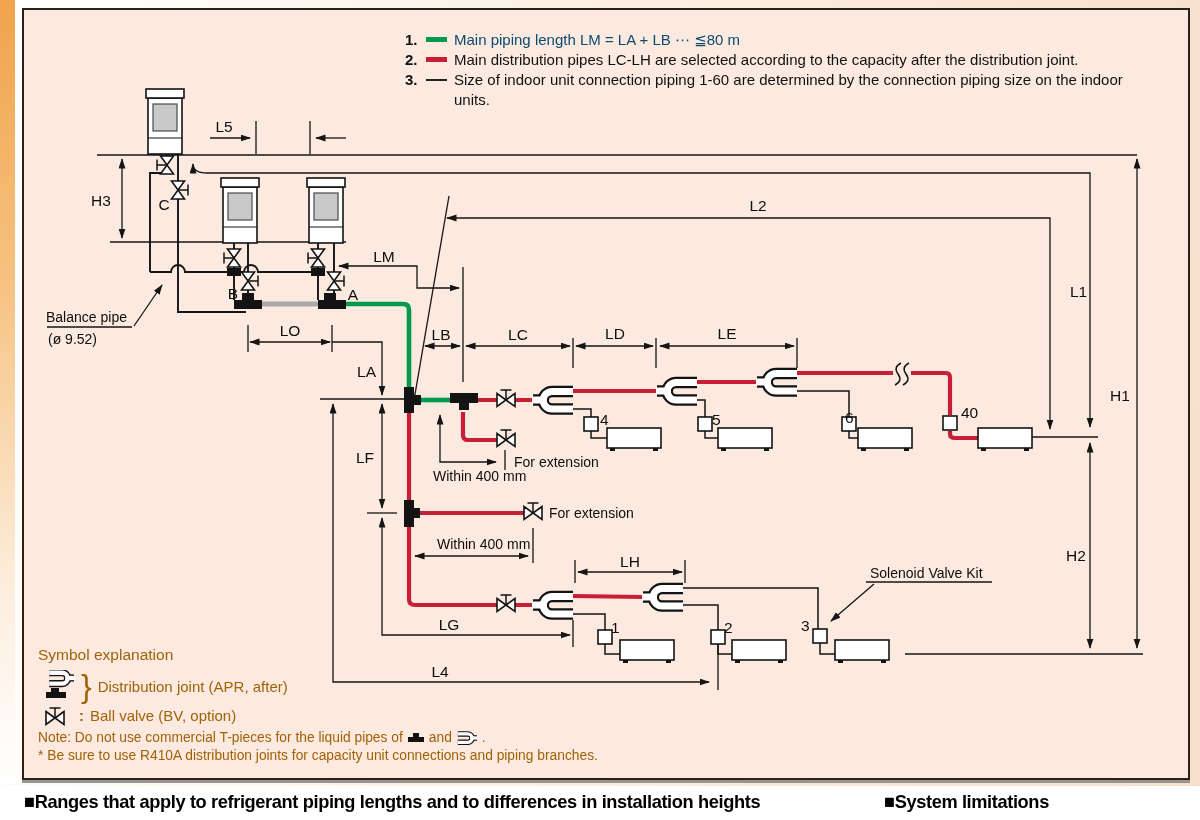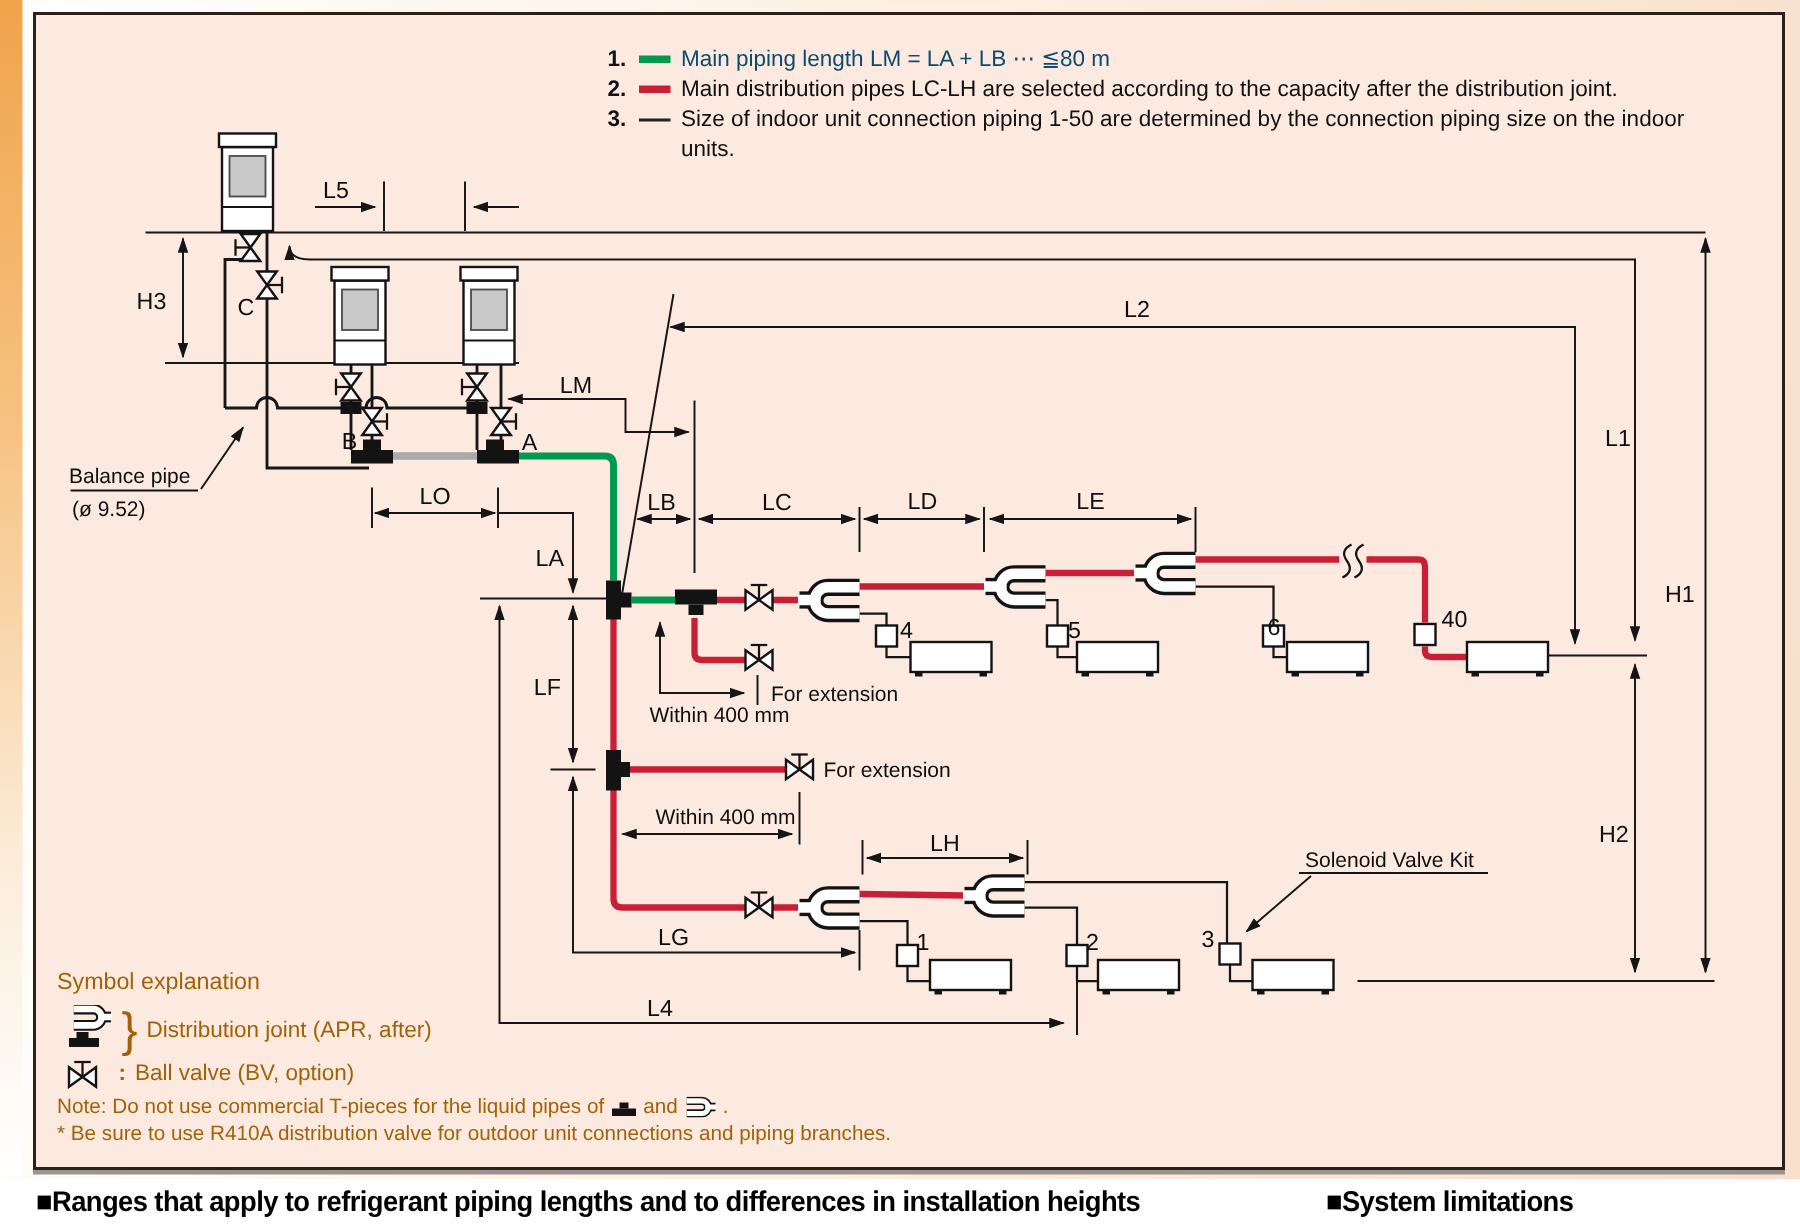--- a/index.html
+++ b/index.html
@@ -22,21 +22,21 @@
   .sw-thin{height:2px;background:#222;margin-top:9px;}
   .ltext{flex:1 1 auto;}
   .ltext.green{color:#0c4a6e;}
   
   .symbolbox{position:absolute;left:38px;top:646px;width:600px;color:#a16207;}
   .sym-title{font-size:15.5px;margin-bottom:6px;}
   .sym-row{display:flex;align-items:center;margin-bottom:2px;font-size:15px;}
   .sym-glyph{flex:0 0 auto;margin-right:5px;}
   .sym-brace{font-size:32px;font-weight:300;margin:0 6px 0 0;line-height:30px;}
   .sym-colon{margin:0 6px 0 2px;font-weight:bold;}
-  .sym-note{display:flex;align-items:flex-end;font-size:13.8px;margin-top:4px;white-space:nowrap;}
+  .sym-note{display:flex;align-items:center;font-size:13.8px;margin-top:4px;white-space:nowrap;}
   .sym-note svg{margin:0 4px;}
   .sym-star{font-size:13.8px;margin-top:3px;white-space:nowrap;}
   
   .footer{position:absolute;left:0;top:786px;width:1200px;height:34px;background:#fff;}
   .fhead{position:absolute;top:5px;font-size:19px;font-weight:bold;color:#000;letter-spacing:-0.4px;transform:scaleX(0.96);transform-origin:left;}
   .fhead.left{left:24px;}
   .fhead.right{left:884px;}
   
   .dim{stroke:#151515;stroke-width:1.3;fill:none;}
   .pipe-k{stroke:#151515;stroke-width:1.9;fill:none;}
@@ -310,21 +310,21 @@
       <span class="ltext green">Main piping length LM = LA + LB ⋯ ≦80 m</span>
     </div>
     <div class="lrow">
       <span class="lnum">2.</span>
       <span class="lswatch sw-red"></span>
       <span class="ltext">Main distribution pipes LC-LH are selected according to the capacity after the distribution joint.</span>
     </div>
     <div class="lrow">
       <span class="lnum">3.</span>
       <span class="lswatch sw-thin"></span>
-      <span class="ltext">Size of indoor unit connection piping 1-50 are determined by the connection piping size on the indoor units.</span>
+      <span class="ltext">Size of indoor unit connection piping 1-60 are determined by the connection piping size on the indoor units.</span>
     </div>
   </div>
 
   <div class="symbolbox">
     <div class="sym-title">Symbol explanation</div>
     <div class="sym-row">
       <svg class="sym-glyph" width="38" height="32" viewBox="0 0 38 32">
         <use href="#fork" transform="translate(36,8) scale(-0.62,0.62)"></use>
         <rect x="8" y="22" width="20" height="6" fill="#131313"></rect>
         <rect x="13" y="18" width="8" height="4" fill="#131313"></rect>
@@ -344,21 +344,21 @@
       <svg width="18" height="11" viewBox="0 0 18 11">
         <rect x="1" y="5" width="16" height="5" fill="#131313"></rect>
         <rect x="6" y="1" width="6" height="4" fill="#131313"></rect>
       </svg>
       <span>and</span>
       <svg width="22" height="14" viewBox="0 0 22 14">
         <use href="#fork" transform="translate(21,7) scale(-0.48,0.48)"></use>
       </svg>
       <span>.</span>
     </div>
-    <div class="sym-star">* Be sure to use R410A distribution valve for outdoor unit connections and piping branches.</div>
+    <div class="sym-star">* Be sure to use R410A distribution joints for capacity unit connections and piping branches.</div>
   </div>
 
   <div class="panel-shadow"></div>
 
   <div class="footer">
     <div class="fhead left">■Ranges that apply to refrigerant piping lengths and to differences in installation heights</div>
     <div class="fhead right">■System limitations</div>
   </div>
 </div>
 

